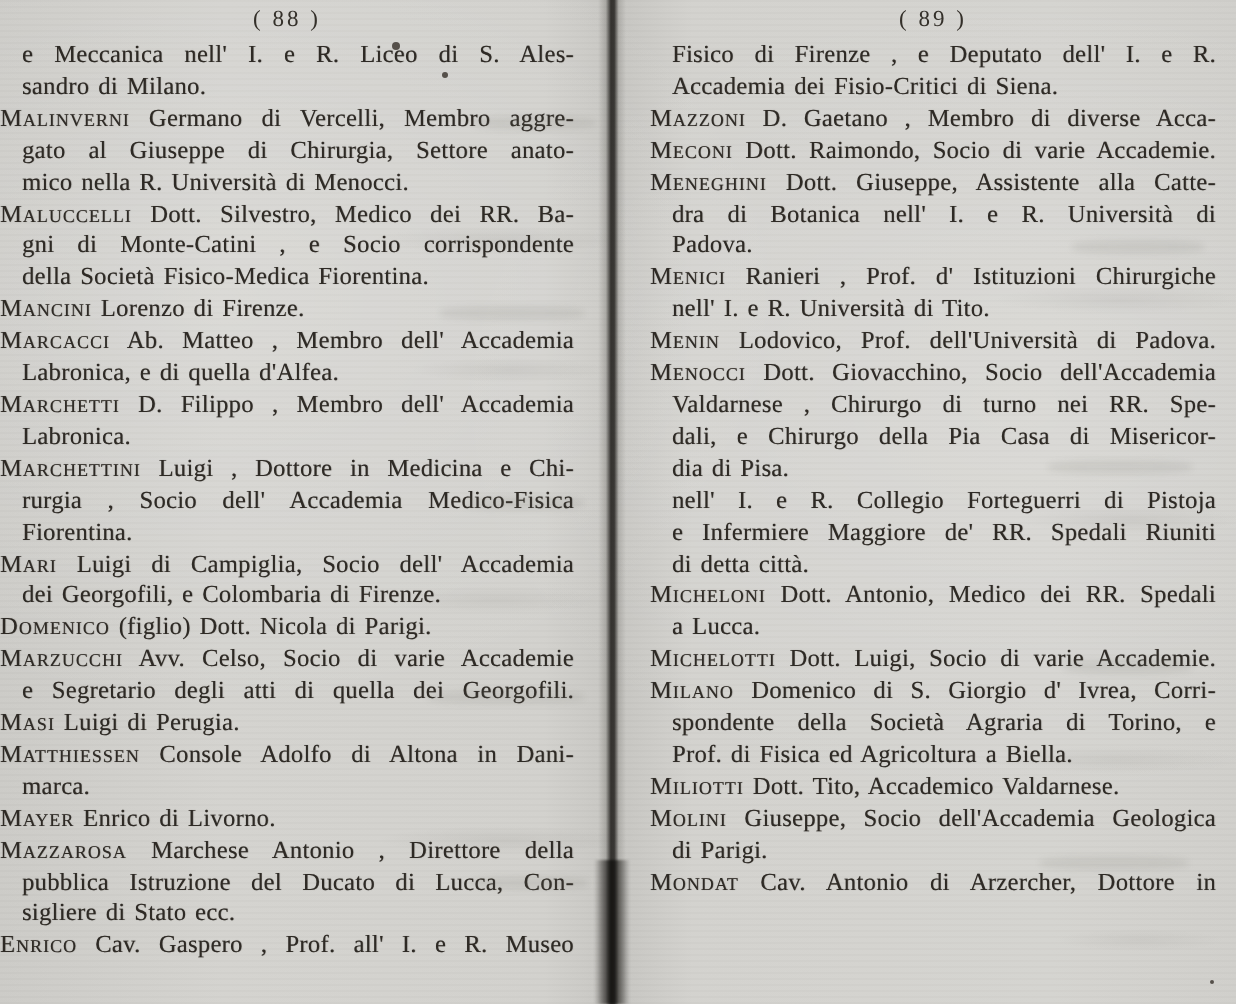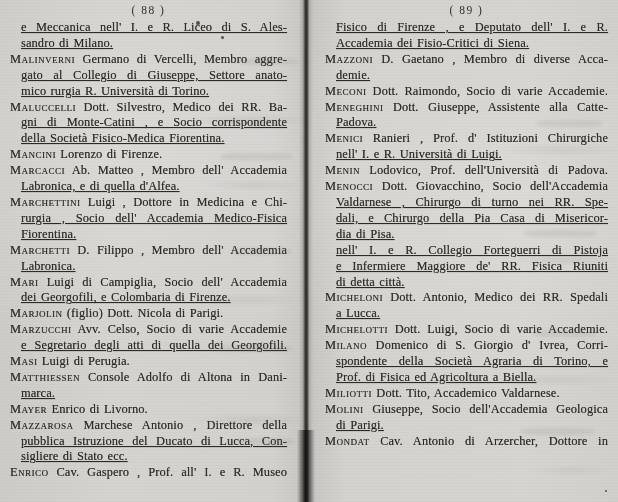--- a/index.html
+++ b/index.html
@@ -28,40 +28,40 @@
       radial-gradient(ellipse 80px 10px at 565px 260px, rgba(105,103,98,0.10), transparent 70%),
       radial-gradient(ellipse 90px 10px at 558px 380px, rgba(105,103,98,0.09), transparent 70%),
       radial-gradient(ellipse 60px 8px  at 570px 470px, rgba(105,103,98,0.08), transparent 70%),
       repeating-linear-gradient(0deg, rgba(0,0,0,0.015) 0 1px, rgba(255,255,255,0.01) 1px 3px);
   }
   .page {
     position: absolute; top: 0; height: 502px;
     box-sizing: border-box;
     color: #2e2a25;
   }
-  .page.left  { left: 0;    width: 292px; padding: 3px 5px 0 10px; }
+  .page.left  { left: 0;    width: 292px; padding: 3px 5px 0 0; }
   .page.right { left: 312px; width: 306px; padding: 3px 10px 0 13px; }
   .page-header {
     text-align: center;
     font-size: 11.5px; line-height: 15px;
     letter-spacing: 1.5px;
     margin-bottom: 2px;
     color: #34302a;
   }
   .line {
     font-size: 12.3px;
     line-height: 15.9px;
     letter-spacing: 0.15px;
     word-spacing: 1.2px;
     text-align: justify;
     text-shadow: 0.2px 0.2px 0.35px rgba(46,42,37,0.55);
     white-space: normal;
   }
   .line.jl { text-align-last: justify; }
-  .line.cont { padding-left: 11px; text-decoration: underline; }
+  .line.cont { padding-left: 11px; }
   .sc { font-variant: small-caps; letter-spacing: 0.5px; }
   .gutter {
     position: absolute; top: 0; left: 299px; width: 14px; height: 502px;
     pointer-events: none;
     background: linear-gradient(90deg,
       rgba(120,118,113,0) 0%,
       rgba(110,108,103,0.35) 28%,
       rgba(32,30,27,0.88) 46%,
       rgba(32,30,27,0.85) 58%,
       rgba(120,118,113,0.30) 74%,
@@ -94,50 +94,50 @@
 
   <div class="page left">
     <div class="page-header">( 88 )</div>
     <div class="entries">
         <div>
           <div class="line cont jl">e Meccanica nell' I. e R. Liceo di S. Ales-</div>
           <div class="line cont">sandro di Milano.</div>
         </div>
         <div>
           <div class="line jl"><span class="sc">Malinverni</span> Germano di Vercelli, Membro aggre-</div>
-          <div class="line cont jl">gato al Collegio di Giuseppe, Settore anato-</div>
-          <div class="line cont">mico rurgia R. Università di Torino.</div>
+          <div class="line cont jl">gato al Giuseppe di Chirurgia, Settore anato-</div>
+          <div class="line cont">mico nella R. Università di Menocci.</div>
         </div>
         <div>
           <div class="line jl"><span class="sc">Maluccelli</span> Dott. Silvestro, Medico dei RR. Ba-</div>
           <div class="line cont jl">gni di Monte-Catini , e Socio corrispondente</div>
           <div class="line cont">della Società Fisico-Medica Fiorentina.</div>
         </div>
         <div>
           <div class="line"><span class="sc">Mancini</span> Lorenzo di Firenze.</div>
         </div>
         <div>
           <div class="line jl"><span class="sc">Marcacci</span> Ab. Matteo , Membro dell' Accademia</div>
           <div class="line cont">Labronica, e di quella d'Alfea.</div>
         </div>
         <div>
+          <div class="line jl"><span class="sc">Marchetti</span> D. Filippo , Membro dell' Accademia</div>
+          <div class="line cont">Labronica.</div>
+        </div>
+        <div>
           <div class="line jl"><span class="sc">Marchettini</span> Luigi , Dottore in Medicina e Chi-</div>
           <div class="line cont jl">rurgia , Socio dell' Accademia Medico-Fisica</div>
           <div class="line cont">Fiorentina.</div>
         </div>
         <div>
-          <div class="line jl"><span class="sc">Marchetti</span> D. Filippo , Membro dell' Accademia</div>
-          <div class="line cont">Labronica.</div>
-        </div>
-        <div>
           <div class="line jl"><span class="sc">Mari</span> Luigi di Campiglia, Socio dell' Accademia</div>
           <div class="line cont">dei Georgofili, e Colombaria di Firenze.</div>
         </div>
         <div>
-          <div class="line"><span class="sc">Marjolin</span> (figlio) Dott. Nicola di Parigi.</div>
+          <div class="line"><span class="sc">Domenico</span> (figlio) Dott. Nicola di Parigi.</div>
         </div>
         <div>
           <div class="line jl"><span class="sc">Marzucchi</span> Avv. Celso, Socio di varie Accademie</div>
           <div class="line cont jl">e Segretario degli atti di quella dei Georgofili.</div>
         </div>
         <div>
           <div class="line"><span class="sc">Masi</span> Luigi di Perugia.</div>
         </div>
         <div>
           <div class="line jl"><span class="sc">Matthiessen</span> Console Adolfo di Altona in Dani-</div>
@@ -159,45 +159,45 @@
 
   <div class="page right">
     <div class="page-header">( 89 )</div>
     <div class="entries">
         <div>
           <div class="line cont jl">Fisico di Firenze , e Deputato dell' I. e R.</div>
           <div class="line cont">Accademia dei Fisio-Critici di Siena.</div>
         </div>
         <div>
           <div class="line jl"><span class="sc">Mazzoni</span> D. Gaetano , Membro di diverse Acca-</div>
-          <div class="line cont">demie.</div>
         </div>
         <div>
           <div class="line jl"><span class="sc">Meconi</span> Dott. Raimondo, Socio di varie Accademie.</div>
         </div>
         <div>
           <div class="line jl"><span class="sc">Meneghini</span> Dott. Giuseppe, Assistente alla Catte-</div>
+          <div class="line cont jl">dra di Botanica nell' I. e R. Università di</div>
           <div class="line cont">Padova.</div>
         </div>
         <div>
           <div class="line jl"><span class="sc">Menici</span> Ranieri , Prof. d' Istituzioni Chirurgiche</div>
-          <div class="line cont">nell' I. e R. Università di Luigi.</div>
+          <div class="line cont">nell' I. e R. Università di Tito.</div>
         </div>
         <div>
           <div class="line jl"><span class="sc">Menin</span> Lodovico, Prof. dell'Università di Padova.</div>
         </div>
         <div>
           <div class="line jl"><span class="sc">Menocci</span> Dott. Giovacchino, Socio dell'Accademia</div>
           <div class="line cont jl">Valdarnese , Chirurgo di turno nei RR. Spe-</div>
           <div class="line cont jl">dali, e Chirurgo della Pia Casa di Misericor-</div>
           <div class="line cont">dia di Pisa.</div>
         </div>
         <div>
           <div class="line cont jl">nell' I. e R. Collegio Forteguerri di Pistoja</div>
-          <div class="line cont jl">e Infermiere Maggiore de' RR. Fisica Riuniti</div>
+          <div class="line cont jl">e Infermiere Maggiore de' RR. Spedali Riuniti</div>
           <div class="line cont">di detta città.</div>
         </div>
         <div>
           <div class="line jl"><span class="sc">Micheloni</span> Dott. Antonio, Medico dei RR. Spedali</div>
           <div class="line cont">a Lucca.</div>
         </div>
         <div>
           <div class="line jl"><span class="sc">Michelotti</span> Dott. Luigi, Socio di varie Accademie.</div>
         </div>
         <div>

